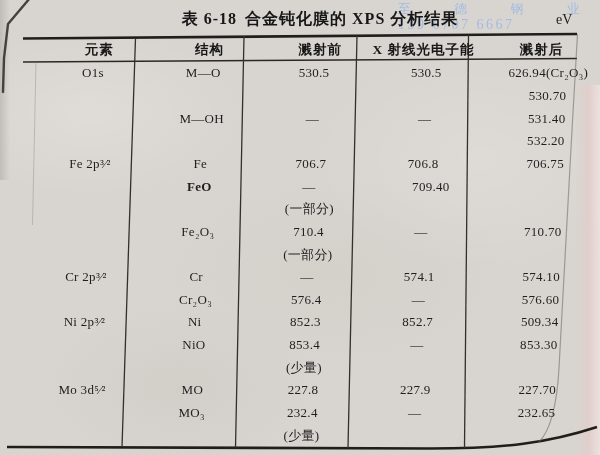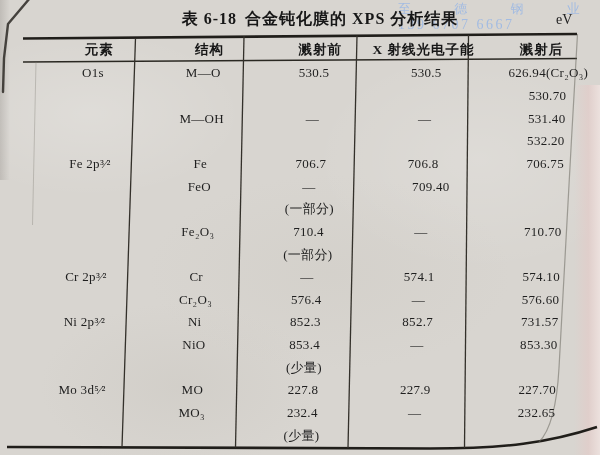--- a/index.html
+++ b/index.html
@@ -142,21 +142,21 @@
       </div>
       <div class="trow" style="top: 152.6px; transform: translateX(-4.3px);">
         <div class="tcell c0" style="width: 112.5px;">Fe 2p³⁄²</div>
         <div class="tcell c1" style="width: 108px;">Fe</div>
         <div class="tcell c2" style="width: 113.5px;">706.7</div>
         <div class="tcell c3" style="width: 111px;">706.8</div>
         <div class="tcell c4" style="width: 109px;">706.75</div>
       </div>
       <div class="trow" style="top: 175.25px; transform: translateX(-5.1px);">
         <div class="tcell c0" style="width: 112.5px;"></div>
-        <div class="tcell c1" style="width: 108px;">FeO</div>
+        <div class="tcell c1" style="width: 108px; font-weight: bold;">FeO</div>
         <div class="tcell c3" style="width: 111px;">—</div>
         <div class="tcell c4" style="width: 109px;">709.40</div>
       </div>
       <div class="trow" style="top: 197.9px; transform: translateX(-5.9px);">
         <div class="tcell c0" style="width: 112.5px;"></div>
         <div class="tcell c1" style="width: 108px;"></div>
         <div class="tcell c2" style="width: 113.5px;">(一部分)</div>
         <div class="tcell c3" style="width: 111px;"></div>
         <div class="tcell c4" style="width: 109px;"></div>
       </div>
@@ -186,21 +186,21 @@
         <div class="tcell c1" style="width: 108px;">Cr₂O₃</div>
         <div class="tcell c2" style="width: 113.5px;">576.4</div>
         <div class="tcell c3" style="width: 111px;">—</div>
         <div class="tcell c4" style="width: 109px;">576.60</div>
       </div>
       <div class="trow" style="top: 311.15px; transform: translateX(-9.8px);">
         <div class="tcell c0" style="width: 112.5px; text-align: center;">Ni 2p³⁄²</div>
         <div class="tcell c1" style="width: 108px;">Ni</div>
         <div class="tcell c2" style="width: 113.5px;">852.3</div>
         <div class="tcell c3" style="width: 111px;">852.7</div>
-        <div class="tcell c4" style="width: 109px;">731.57</div>
+        <div class="tcell c4" style="width: 109px;">509.34</div>
       </div>
       <div class="trow" style="top: 333.8px; transform: translateX(-10.6px);">
         <div class="tcell c0" style="width: 112.5px;"></div>
         <div class="tcell c1" style="width: 108px;">NiO</div>
         <div class="tcell c2" style="width: 113.5px;">853.4</div>
         <div class="tcell c3" style="width: 111px;">—</div>
         <div class="tcell c4" style="width: 109px;">853.30</div>
       </div>
       <div class="trow" style="top: 356.45px; transform: translateX(-11.4px);">
         <div class="tcell c0" style="width: 112.5px;"></div>

